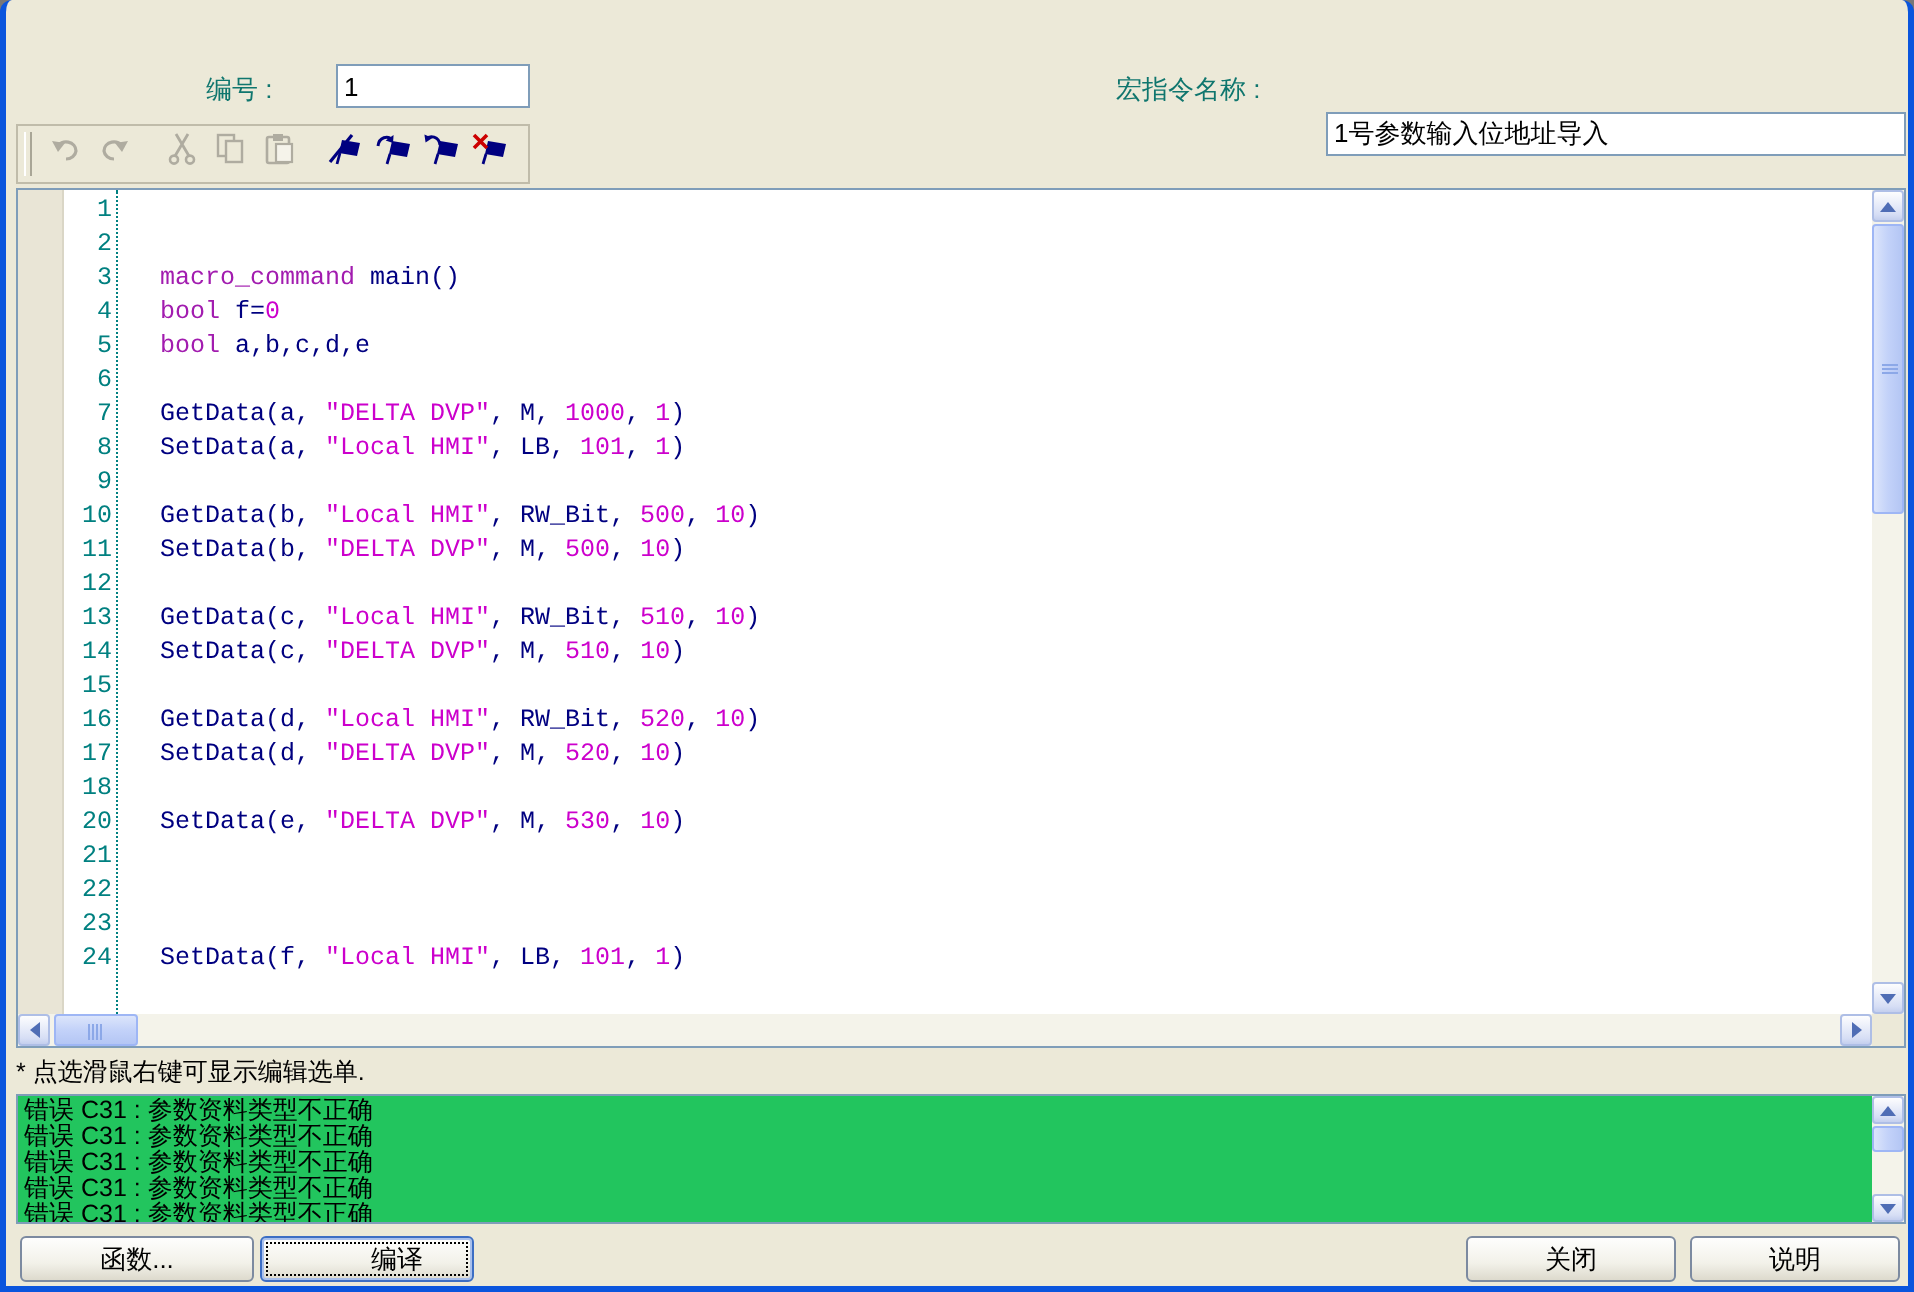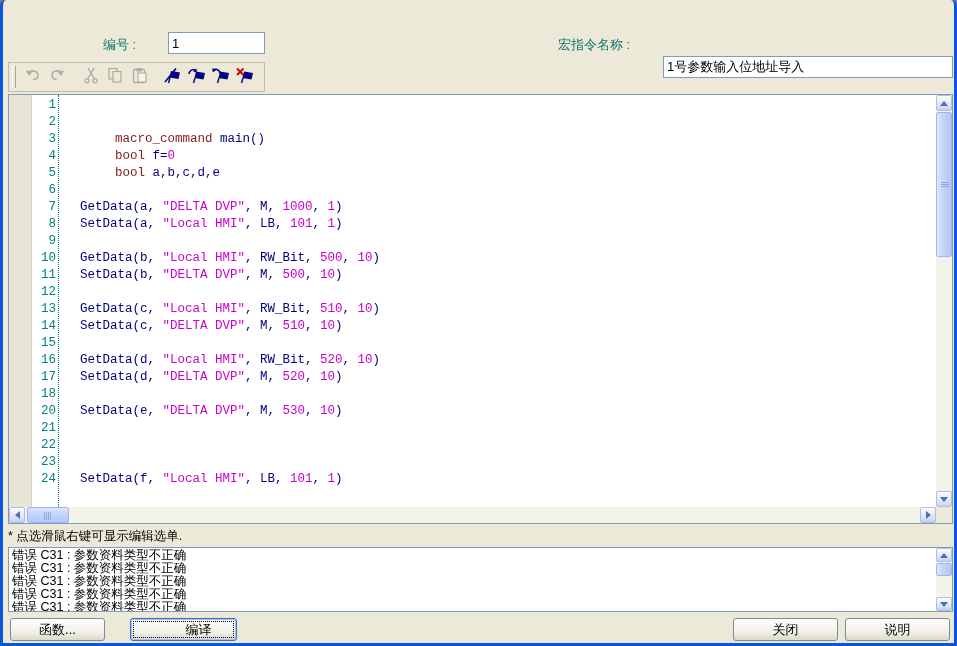--- a/index.html
+++ b/index.html
@@ -36,40 +36,40 @@
   
   .editor { position:absolute; left:5px; top:68px; width:945px; height:430px; border:1px solid #7F9DB9; background:#fff; }
   .code-area { position:absolute; left:0; top:0; width:927px; height:412px; overflow:hidden; background:#fff; }
   .margin-strip { position:absolute; left:0; top:0; width:23px; height:412px; background:#E9E5D6; border-right:1px solid #DAD6C6; }
   .dotline { position:absolute; left:49px; top:0; height:412px; border-left:1px dotted #008080; }
   .code-lines { position:absolute; left:0; top:2px; width:100%;
     font-family:"Liberation Mono","DejaVu Sans Mono",monospace; font-size:12.5px; }
   .cl { height:17px; line-height:17px; white-space:pre; display:flex; }
   .ln { display:inline-block; width:47px; text-align:right; color:#008080; flex:0 0 47px; }
   .ct { padding-left:24px; }
-  .sg-k { color:#7f1d1d;margin-left:35px; } .sg-c { color:#000080; } .sg-s { color:#CC00CC; } .sg-n { color:#CC00CC; }
+  .sg-k { color:#a21caf; } .sg-c { color:#000080; } .sg-s { color:#CC00CC; } .sg-n { color:#CC00CC; }
 
   
   .sb-btn { position:absolute; background:linear-gradient(180deg,#FDFDFE,#D6DEF5 80%,#C4CFEE); border:1px solid #AEBEE6; border-radius:2px;
     display:flex; align-items:center; justify-content:center; }
   .v-scroll { position:absolute; right:0; top:0; width:16px; height:412px; background:#F4F3EA; }
   .v-thumb { position:absolute; left:0; top:17px; width:16px; height:145px; border:1px solid #9EB6F5; border-radius:2px;
     background:linear-gradient(90deg,#DCE5FB,#C3D2F9 50%,#B4C6F4); }
   .grip-h { position:absolute; left:4px; top:50%; margin-top:-3px; width:8px; height:6px;
     background:repeating-linear-gradient(180deg,#8CA8E8 0 1px,transparent 1px 2px); }
   .h-scroll { position:absolute; left:0; bottom:0; width:927px; height:16px; background:#F4F3EA; }
   .h-thumb { position:absolute; left:18px; top:0; width:42px; height:16px; border:1px solid #9EB6F5; border-radius:2px;
     background:linear-gradient(180deg,#DCE5FB,#C3D2F9 50%,#B4C6F4); }
   .grip-v { position:absolute; top:4px; left:50%; margin-left:-4px; height:8px; width:8px;
     background:repeating-linear-gradient(90deg,#8CA8E8 0 1px,transparent 1px 2px); }
   .sb-corner { position:absolute; right:0; bottom:0; width:16px; height:16px; background:#ECE9D8; }
 
   
   .status-note { position:absolute; left:5px; top:502px; font-size:12.5px; color:#000; }
-  .error-list { position:absolute; left:5px; top:521px; width:945px; height:65px; border:1px solid #7F9DB9; background:#ffffff; overflow:hidden; }
+  .error-list { position:absolute; left:5px; top:521px; width:945px; height:65px; border:1px solid #7F9DB9; background:#22c55e; overflow:hidden; }
   .error-rows { position:absolute; left:0; top:1px; width:925px; font-size:12.5px; line-height:13px; color:#000; padding-left:3px; overflow:hidden; height:62px; }
   .err-scroll { position:absolute; right:0; top:0; width:16px; height:63px; background:#F4F3EA; }
   .err-thumb { position:absolute; left:0; top:15px; width:16px; height:13px; border:1px solid #9EB6F5; border-radius:2px;
     background:linear-gradient(90deg,#DCE5FB,#C3D2F9 50%,#B4C6F4); }
 
   
   .xp-btn { position:absolute; top:592px; height:23px; font-family:"Liberation Sans",sans-serif; font-size:13px; color:#000;
     border:1px solid #7C8AA0; border-radius:3px;
     background:linear-gradient(180deg,#FEFEFD 0%,#F2F1E9 60%,#DDDACD 100%); cursor:pointer; }
   .xp-btn.focused { border:1px solid #3C6EC4; box-shadow:0 0 0 1px #A9C0EC inset; outline:1px dotted #000; outline-offset:-4px; }
@@ -245,19 +245,19 @@
           </div>
         <div class="err-thumb"></div>
         <div class="sb-btn" style="left:0;bottom:0;width:16px;height:14px;">
           <svg width="8" height="5" viewBox="0 0 8 5">
               <path d="M0 0 L4 5 L8 0" fill="#4F6DB5"></path>
             </svg>
           </div>
       </div>
     </div>
 
-    <button class="xp-btn" style="left:7px;  width:95px;">函数...</button>
+    <button class="xp-btn" style="left:7px;  width:117px;">函数...</button>
     <button class="xp-btn focused" style="left:127px; width:107px;padding-left:30px;">编译</button>
     <button class="xp-btn" style="left:730px; width:105px;">关闭</button>
     <button class="xp-btn" style="left:842px; width:105px;">说明</button>
 
   </div>
 </div>
 
 </body></html>

